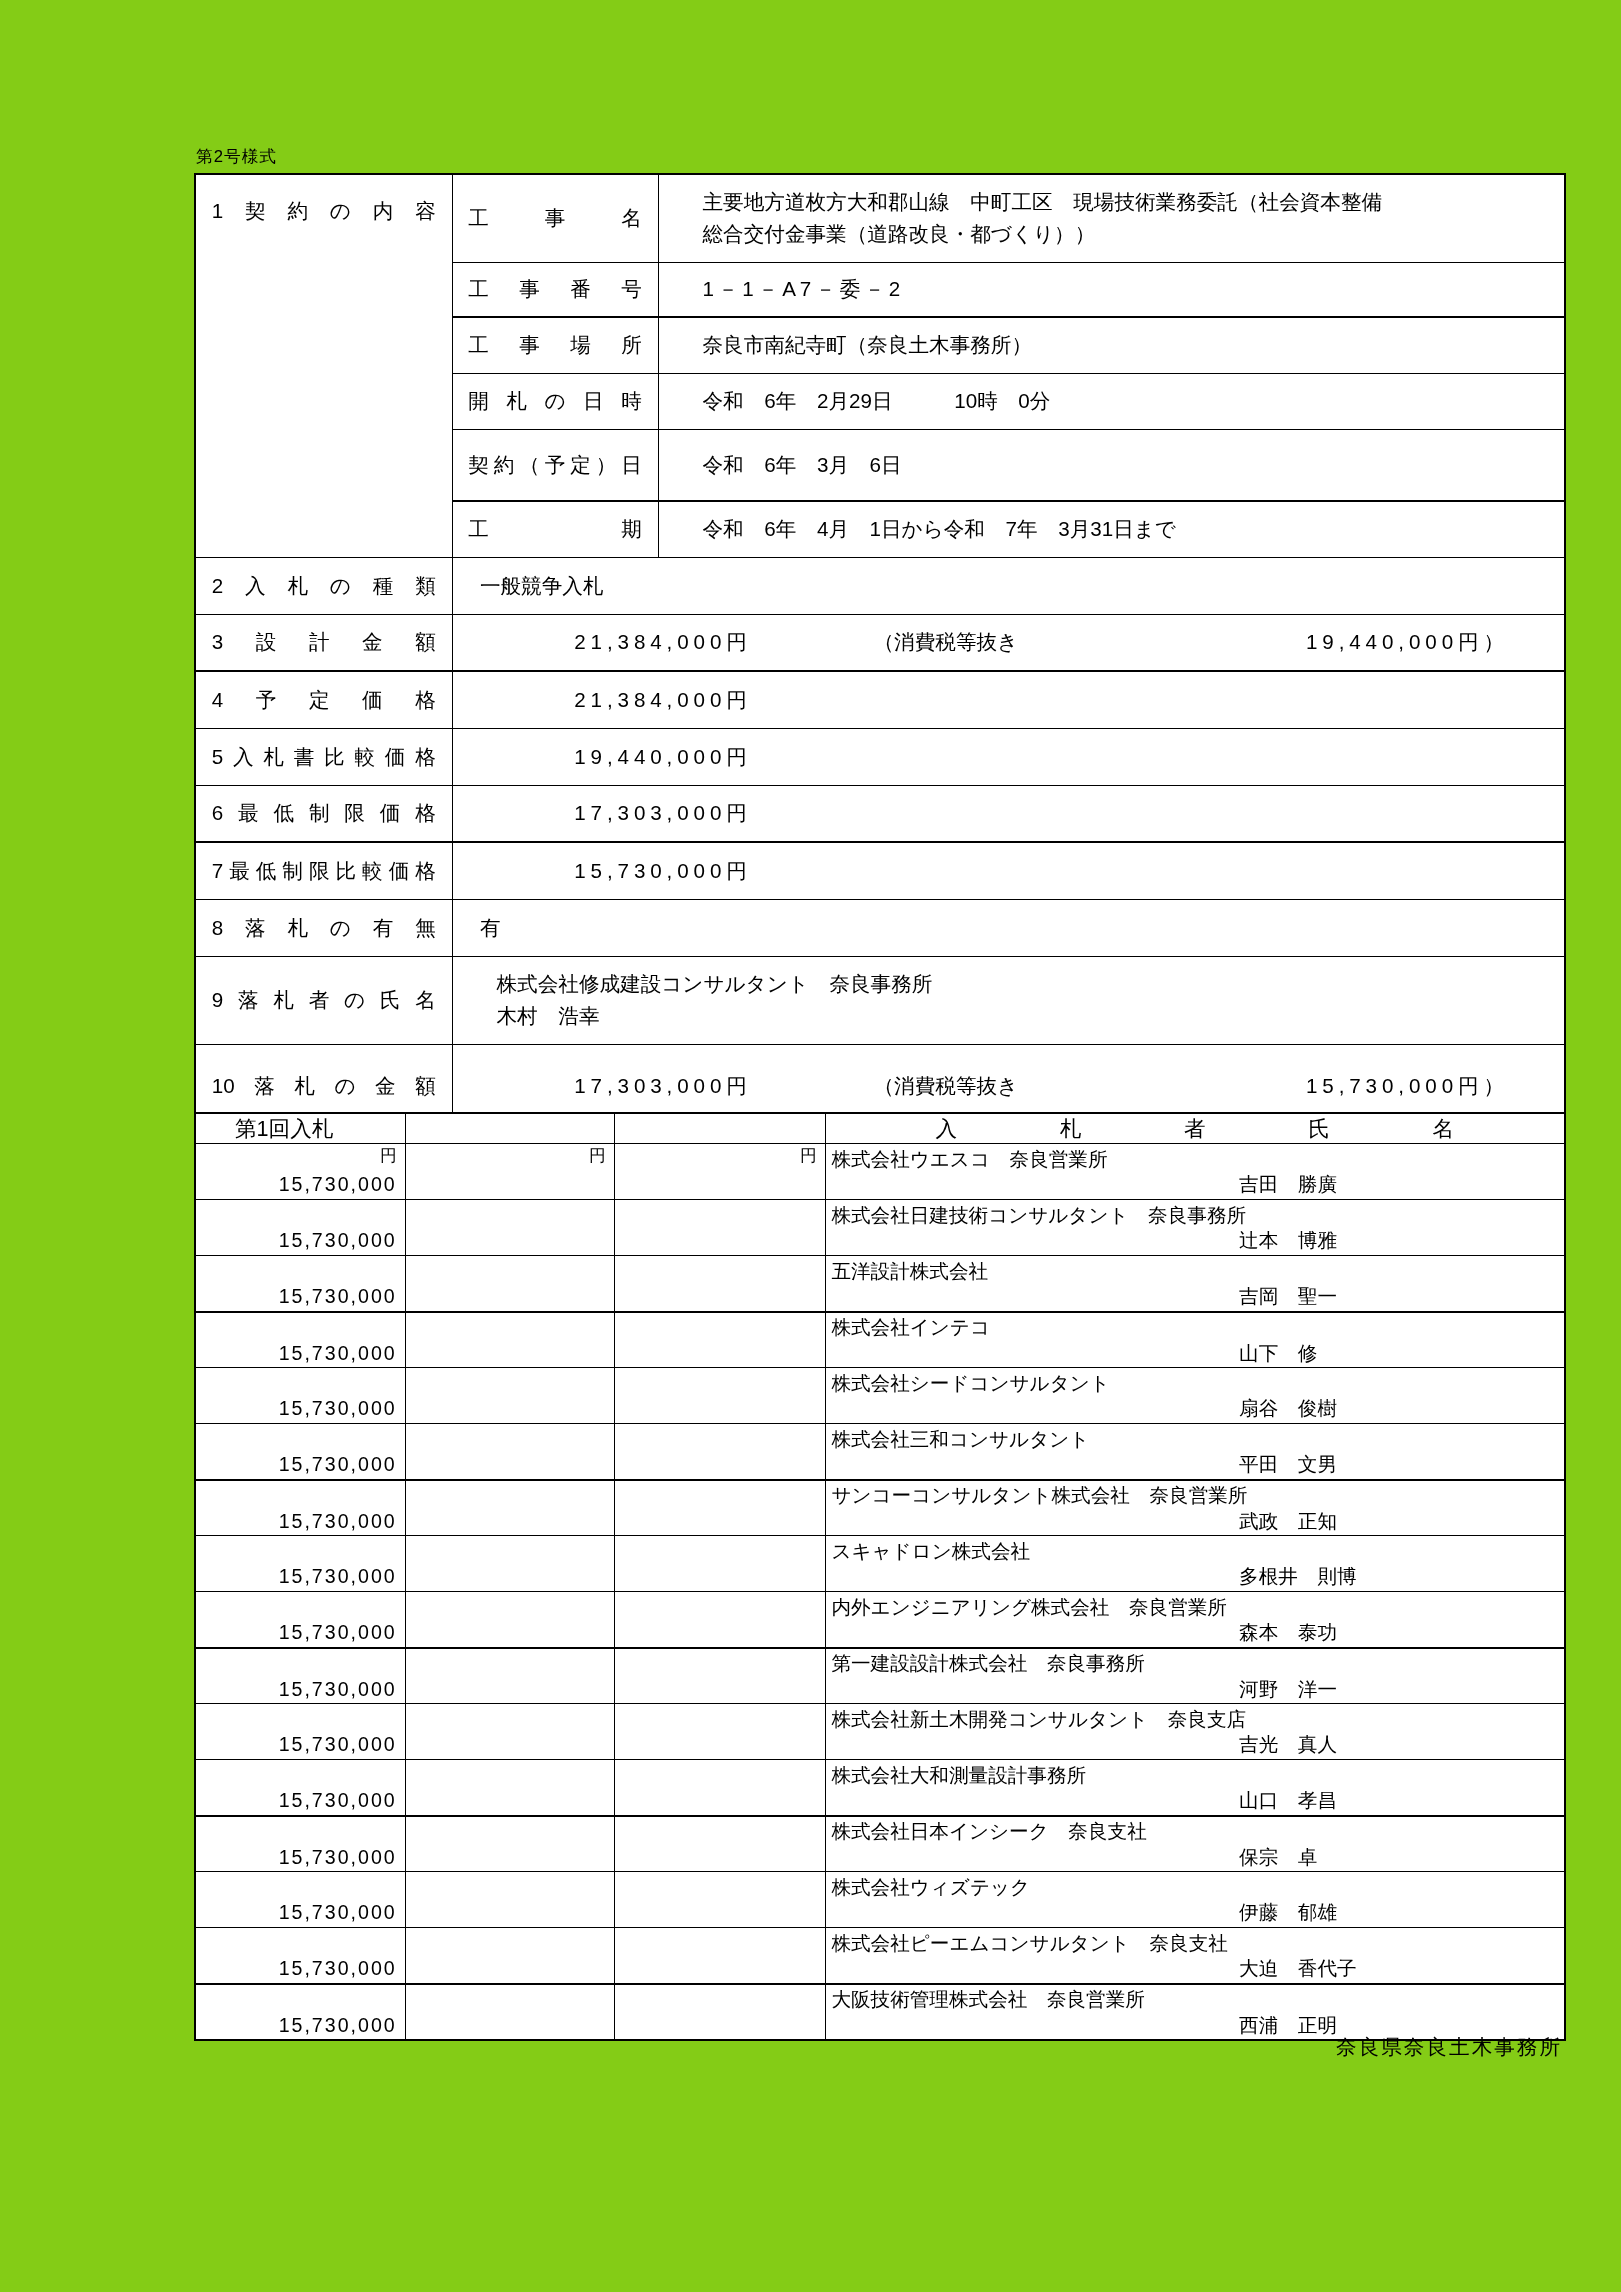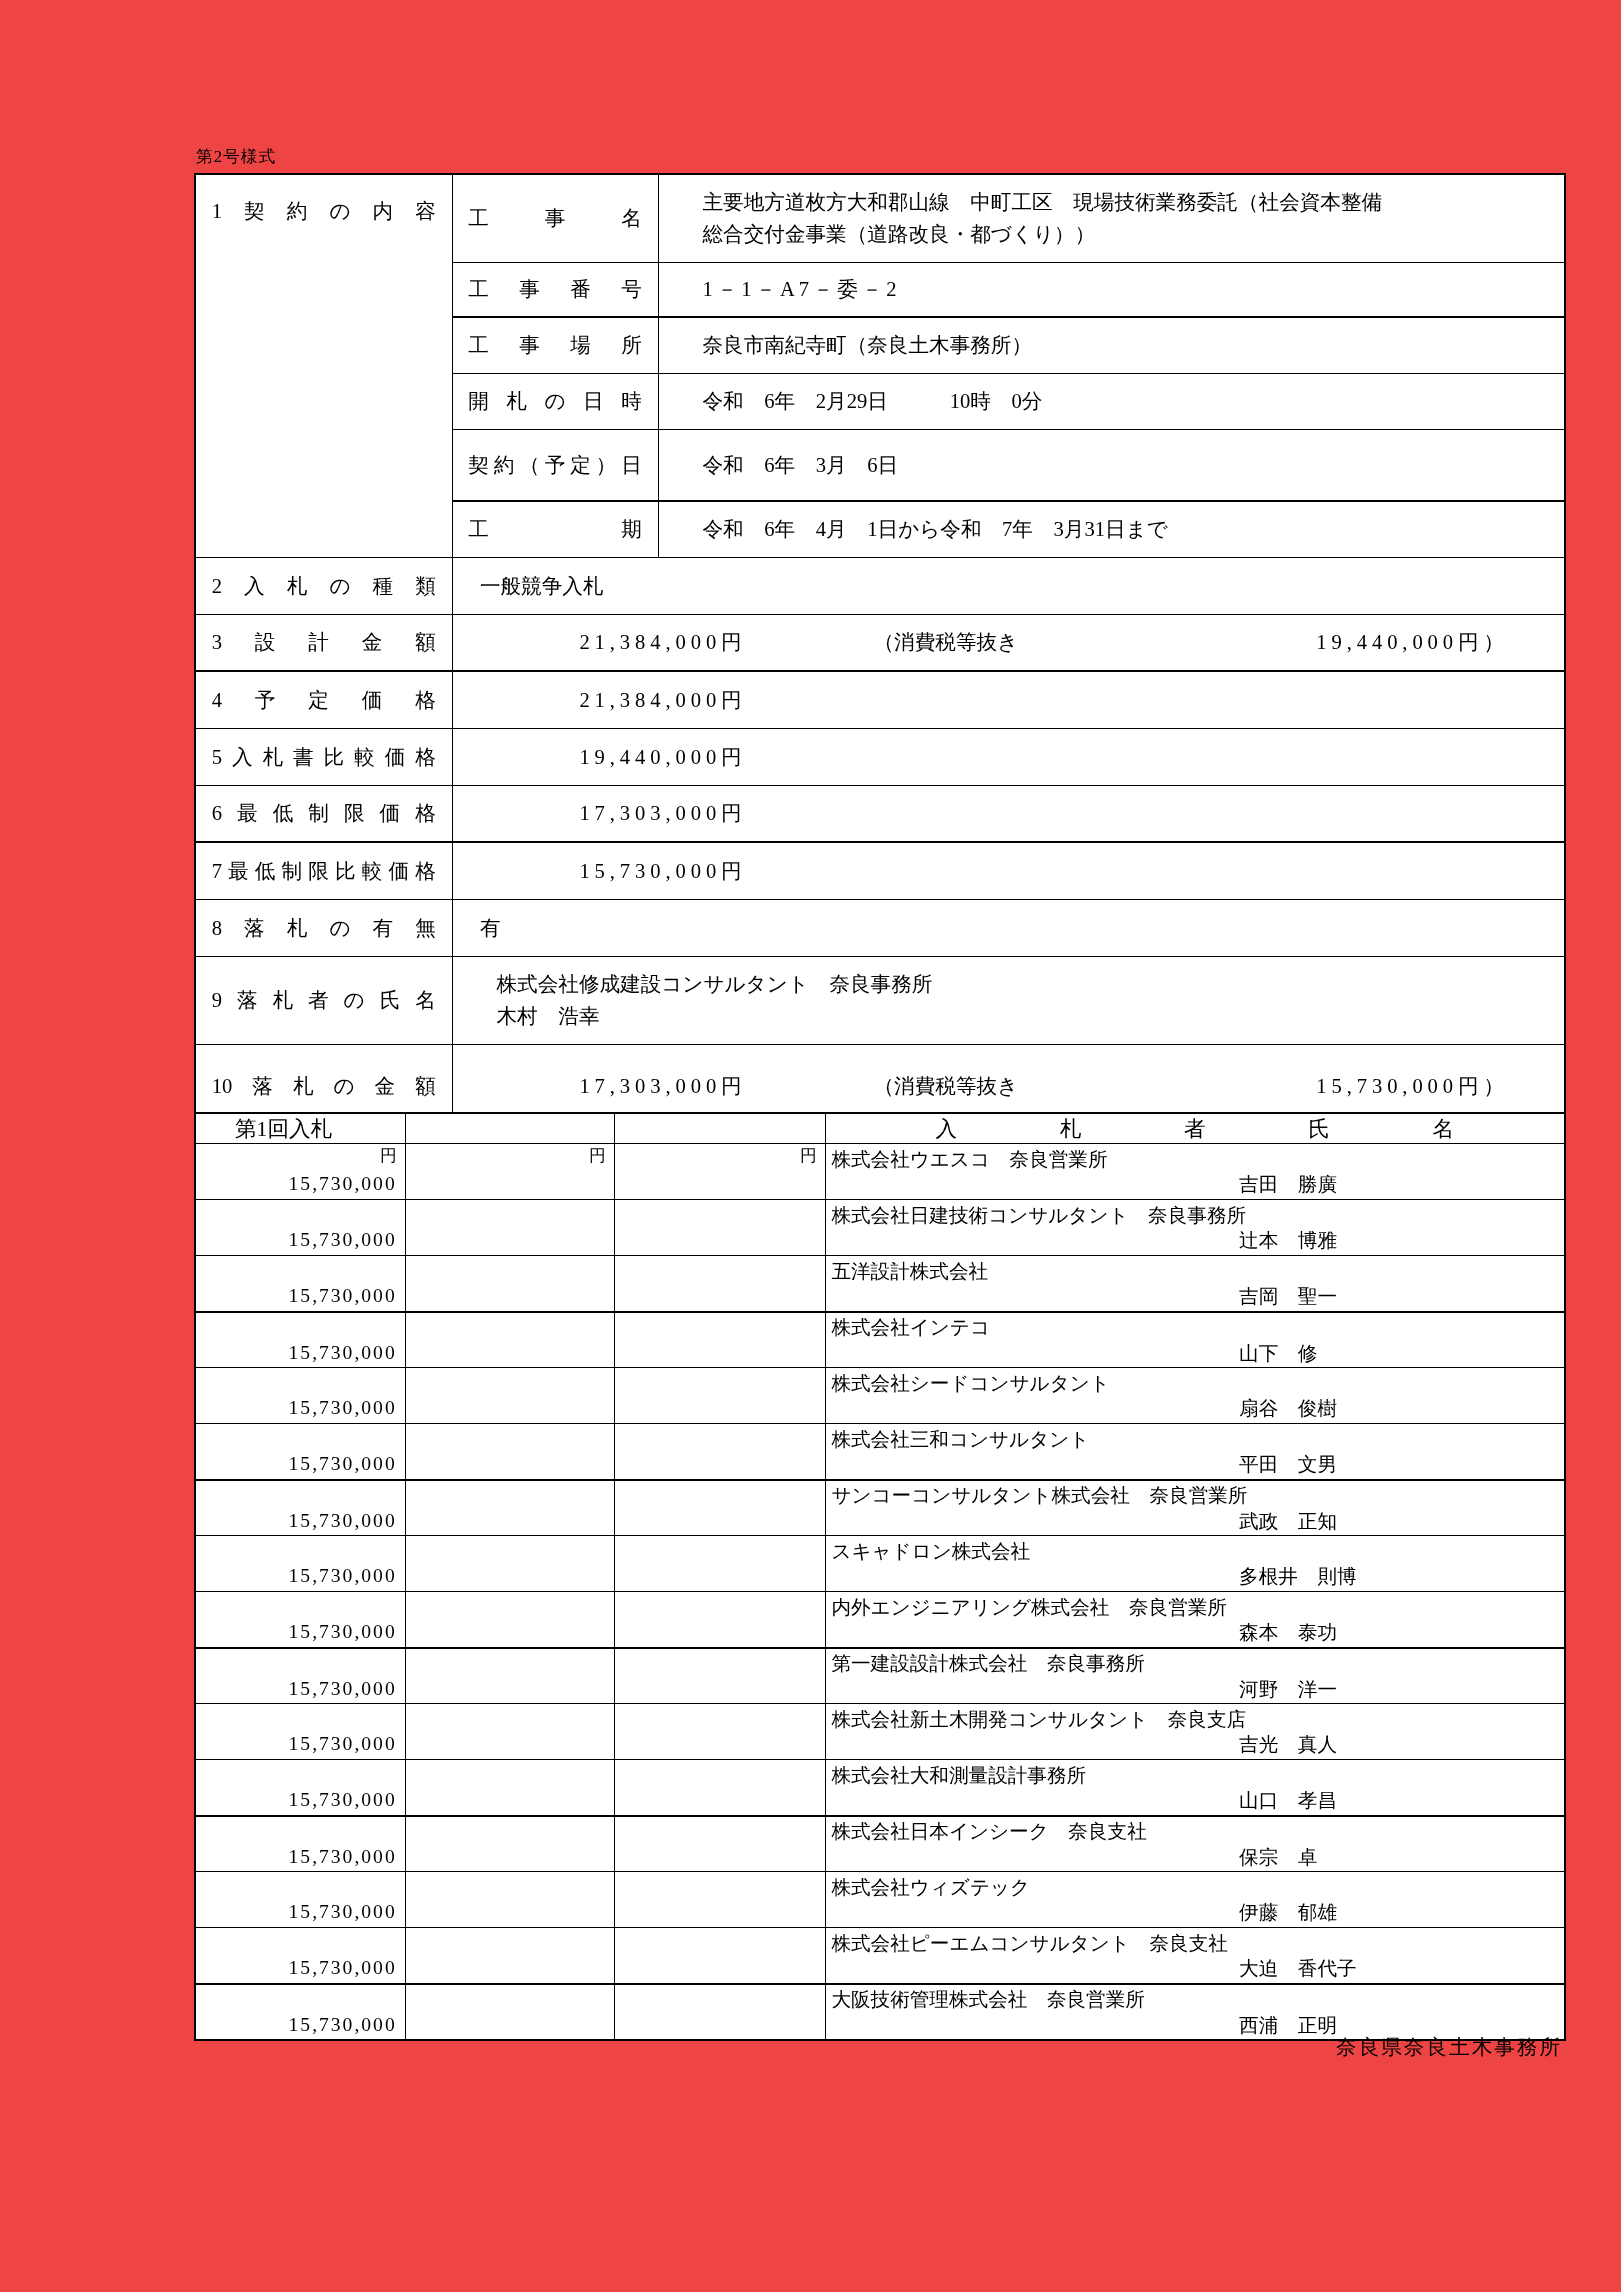--- a/index.html
+++ b/index.html
@@ -1,18 +1,18 @@
 <!DOCTYPE html>
 <html lang="ja"><head>
 <meta charset="utf-8">
 <style>
   html,body{margin:0;padding:0;background:#888;}
   .page{
-    position:relative; width:1621px; height:2293px; background:#ef4444;
-    font-family:Liberation Serif, serif; color:#000;
+    position:relative; width:1621px; height:2293px; background:#84cc16;
+    font-family:Liberation Sans, sans-serif; color:#000;
     overflow:hidden;
   }
   .form-label{position:absolute; left:196px; top:145px; font-size:16.7px; letter-spacing:1px;}
   .doc-title{
     position:absolute; left:659px; top:110px; font-size:53px; font-weight:bold;
     letter-spacing:208px; white-space:nowrap; line-height:59px;
   }
   table{border-collapse:collapse; table-layout:fixed; position:absolute; left:194px; background:#fff;}
   #main-table{top:173px; border:2.9px solid #000;}
   #bid-table{top:1112px; border:2.9px solid #000; border-top-width:2px;}

